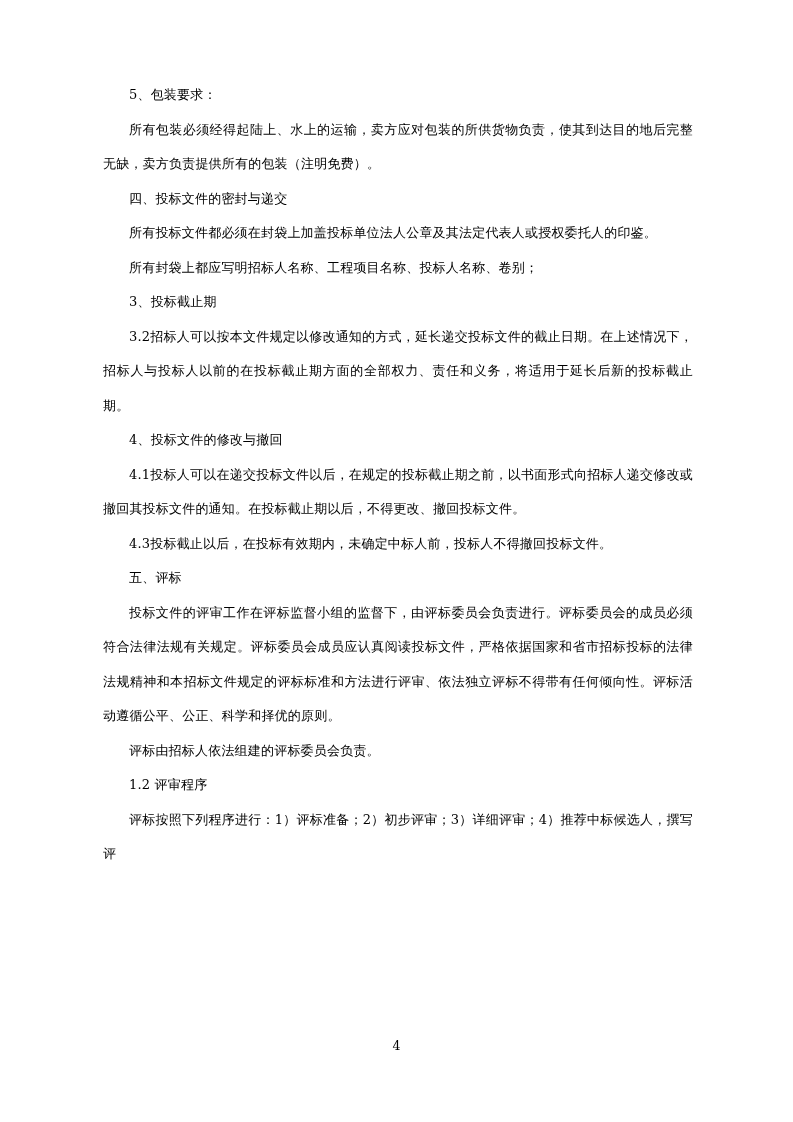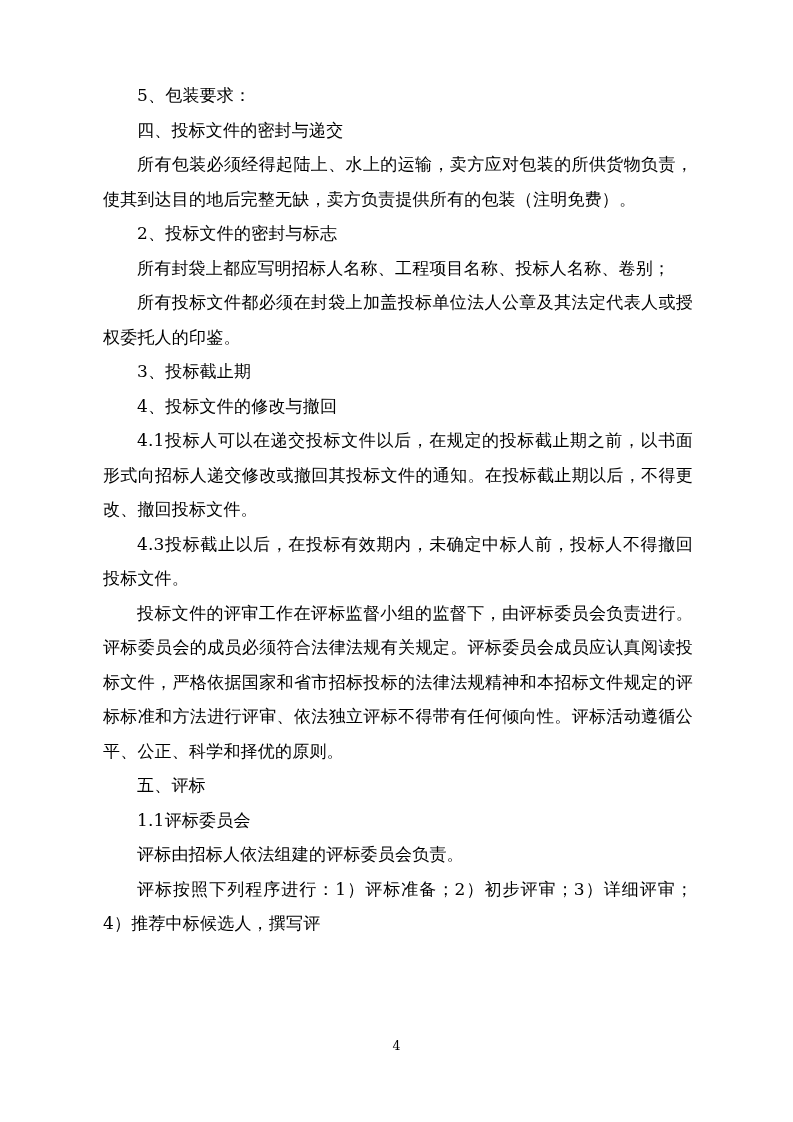--- a/index.html
+++ b/index.html
@@ -20,21 +20,21 @@
     overflow: hidden;
   }
   .page-inner {
     position: absolute;
     left: 103px;
     top: 78px;
     width: 590px;
   }
   .para {
     font-family: "DejaVu Serif", "Liberation Serif", serif;
-    font-size: 17px;
+    font-size: 13px;
     line-height: 34.5px;
     color: #000000;
     text-align: justify;
     text-justify: inter-ideograph;
     margin: 0;
     letter-spacing: 0.2px;
   }
   .indent {
     text-indent: 2em;
   }
@@ -48,29 +48,29 @@
     font-size: 12.5px;
     color: #000000;
   }
 </style>
 </head>
 <body>
 
 <div class="page">
   <div class="page-inner">
     <p class="para indent">5、包装要求：</p>
+    <p class="para indent">所有包装必须经得起陆上、水上的运输，卖方应对包装的所供货物负责，使其到达目的地后完整无缺，卖方负责提供所有的包装（注明免费）。</p>
     <p class="para indent">四、投标文件的密封与递交</p>
-    <p class="para indent">所有包装必须经得起陆上、水上的运输，卖方应对包装的所供货物负责，使其到达目的地后完整无缺，卖方负责提供所有的包装（注明免费）。</p>
-    <p class="para indent">2、投标文件的密封与标志</p>
+    <p class="para indent">所有投标文件都必须在封袋上加盖投标单位法人公章及其法定代表人或授权委托人的印鉴。</p>
     <p class="para indent">所有封袋上都应写明招标人名称、工程项目名称、投标人名称、卷别；</p>
-    <p class="para indent">所有投标文件都必须在封袋上加盖投标单位法人公章及其法定代表人或授权委托人的印鉴。</p>
     <p class="para indent">3、投标截止期</p>
+    <p class="para indent">3.2招标人可以按本文件规定以修改通知的方式，延长递交投标文件的截止日期。在上述情况下，招标人与投标人以前的在投标截止期方面的全部权力、责任和义务，将适用于延长后新的投标截止期。</p>
     <p class="para indent">4、投标文件的修改与撤回</p>
     <p class="para indent">4.1投标人可以在递交投标文件以后，在规定的投标截止期之前，以书面形式向招标人递交修改或撤回其投标文件的通知。在投标截止期以后，不得更改、撤回投标文件。</p>
     <p class="para indent">4.3投标截止以后，在投标有效期内，未确定中标人前，投标人不得撤回投标文件。</p>
+    <p class="para indent">五、评标</p>
     <p class="para indent">投标文件的评审工作在评标监督小组的监督下，由评标委员会负责进行。评标委员会的成员必须符合法律法规有关规定。评标委员会成员应认真阅读投标文件，严格依据国家和省市招标投标的法律法规精神和本招标文件规定的评标标准和方法进行评审、依法独立评标不得带有任何倾向性。评标活动遵循公平、公正、科学和择优的原则。</p>
-    <p class="para indent">五、评标</p>
-    <p class="para indent">1.1评标委员会</p>
     <p class="para indent">评标由招标人依法组建的评标委员会负责。</p>
+    <p class="para indent">1.2  评审程序</p>
     <p class="para indent">评标按照下列程序进行：1）评标准备；2）初步评审；3）详细评审；4）推荐中标候选人，撰写评</p>
   </div>
   <div class="page-number">4</div>
 </div>
 
 </body></html>

